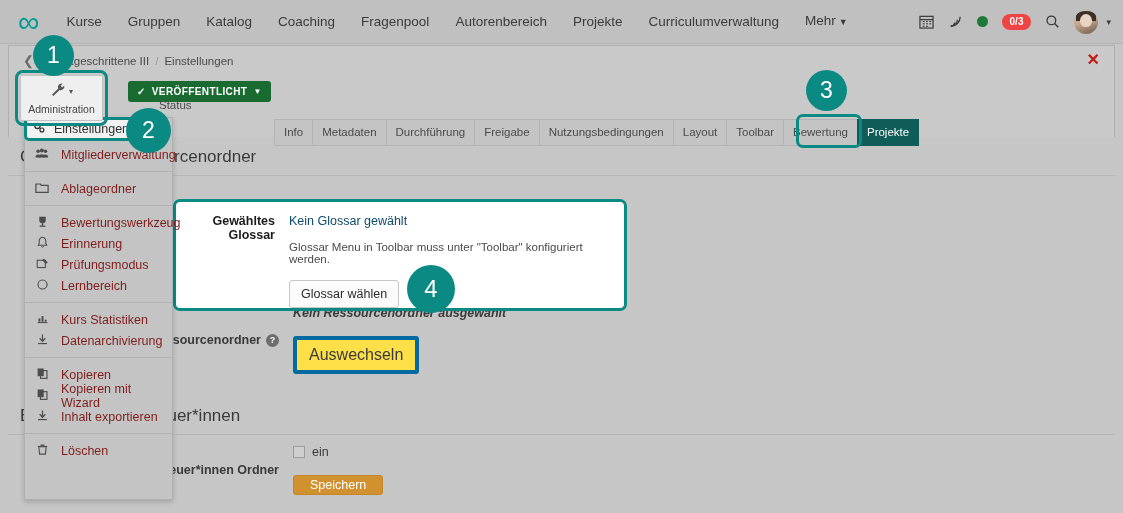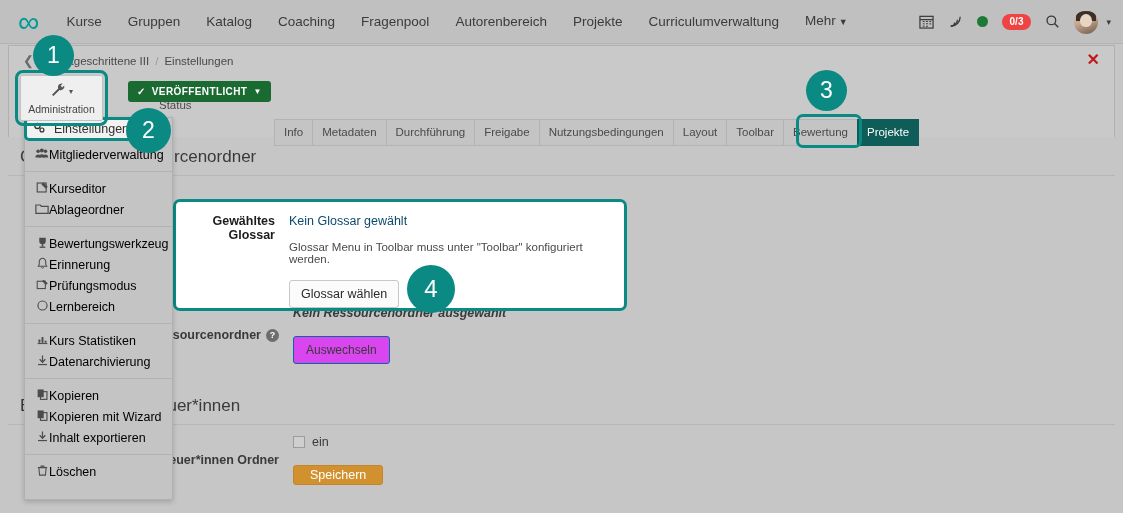--- a/index.html
+++ b/index.html
@@ -103,22 +103,22 @@
   }
 
   
   .dropdown {
     position: absolute; left: 24px; top: 117px; width: 149px; height: 383px;
     background: #c4c4c4; border: 1px solid #b0b0b0;
     box-shadow: 0 2px 5px rgba(0,0,0,.18);
     padding: 5px 0; z-index: 20;
   }
   .dd-item {
-    display: flex; align-items: center; gap: 0;
-    padding: 4px 10px; font-size: 12.5px; color: #000000;
+    display: flex; align-items: center; gap: 12px;
+    padding: 4px 10px; font-size: 12.5px; color: #7f1d1d;
     cursor: pointer; height: 21px;
   }
   .dd-item .dd-ico { width: 14px; text-align:center; font-size: 12px; color:#4c4c4c; flex:none;}
   .dd-sep { height: 1px; background: #b2b2b2; margin: 6px 0; }
   .hl-ring-settings {
     position:absolute; left:24px; top:117px; width:120px; height:24px;
     border: 3px solid #0b8a84; border-radius: 5px; background:#f2f2f2;
     z-index: 22; pointer-events:none;
   }
   .dd-item-hl {
@@ -159,22 +159,22 @@
     display: flex; justify-content: flex-end; align-items: center; gap: 5px;
   }
   .help-ico {
     width: 13px; height: 13px; border-radius: 50%; background: #6d6d6d;
     color: #fff; font-size: 9px; font-weight: bold;
     display:inline-flex; align-items:center; justify-content:center; cursor:pointer;
   }
   .form-value { font-size: 12.5px; color: #3a3a3a; }
   .italic-val { font-style: italic; font-weight: bold; color:#3a3a3a; }
   .btn-plain {
-    display: inline-block; background: #d946ef; border: 1px solid #0369a1;
-    border-radius: 3px; padding: 6px 12px; font-size: 12px; color: #3a3a3a;
+    display: inline-block; background: #fde047; border: 4px solid #0369a1;
+    border-radius: 3px; padding: 6px 12px; font-size: 16px; color: #3a3a3a;
     cursor: pointer; margin-top: 16px;
   }
   .btn-primary {
     display: inline-block; background: #d2912f; border: 1px solid #c4862a;
     border-radius: 3px; padding: 2px 16px; font-size: 12.5px; color: #fff;
     cursor: pointer;
   }
   .checkbox-row { display: flex; align-items: center; gap: 7px; font-size: 12.5px; color:#3a3a3a;}
   .cbox {
     width: 12px; height: 12px; border: 1px solid #9c9c9c; background: #cfcfcf;
@@ -385,29 +385,20 @@
             <path d="M4.6 12c0-2.6 1.9-4.1 4.2-4.1s4.2 1.5 4.2 4.1z" fill="#4c4c4c"></path>
           </svg>
       </span>
       <span>Mitgliederverwaltung</span>
     </div>
 
     <div class="dd-sep"></div>
 
     <div class="dd-item">
       <span class="dd-ico">
-        <svg width="13" height="13" viewBox="0 0 16 16">
-            <rect x="1.5" y="2.5" width="11" height="11" fill="none" stroke="#4c4c4c" stroke-width="1.4"></rect>
-            <path d="M9 1.5 L14.5 7 L12 9.5 L6.5 4z" fill="#4c4c4c"></path>
-          </svg>
-      </span>
-      <span>Kurseditor</span>
-    </div>
-    <div class="dd-item">
-      <span class="dd-ico">
         <svg width="14" height="13" viewBox="0 0 16 14">
             <path d="M1 3h5l1.3 1.6H15V12.5H1z" fill="none" stroke="#4c4c4c" stroke-width="1.4"></path>
           </svg>
       </span>
       <span>Ablageordner</span>
     </div>
 
     <div class="dd-sep"></div>
 
     <div class="dd-item">

